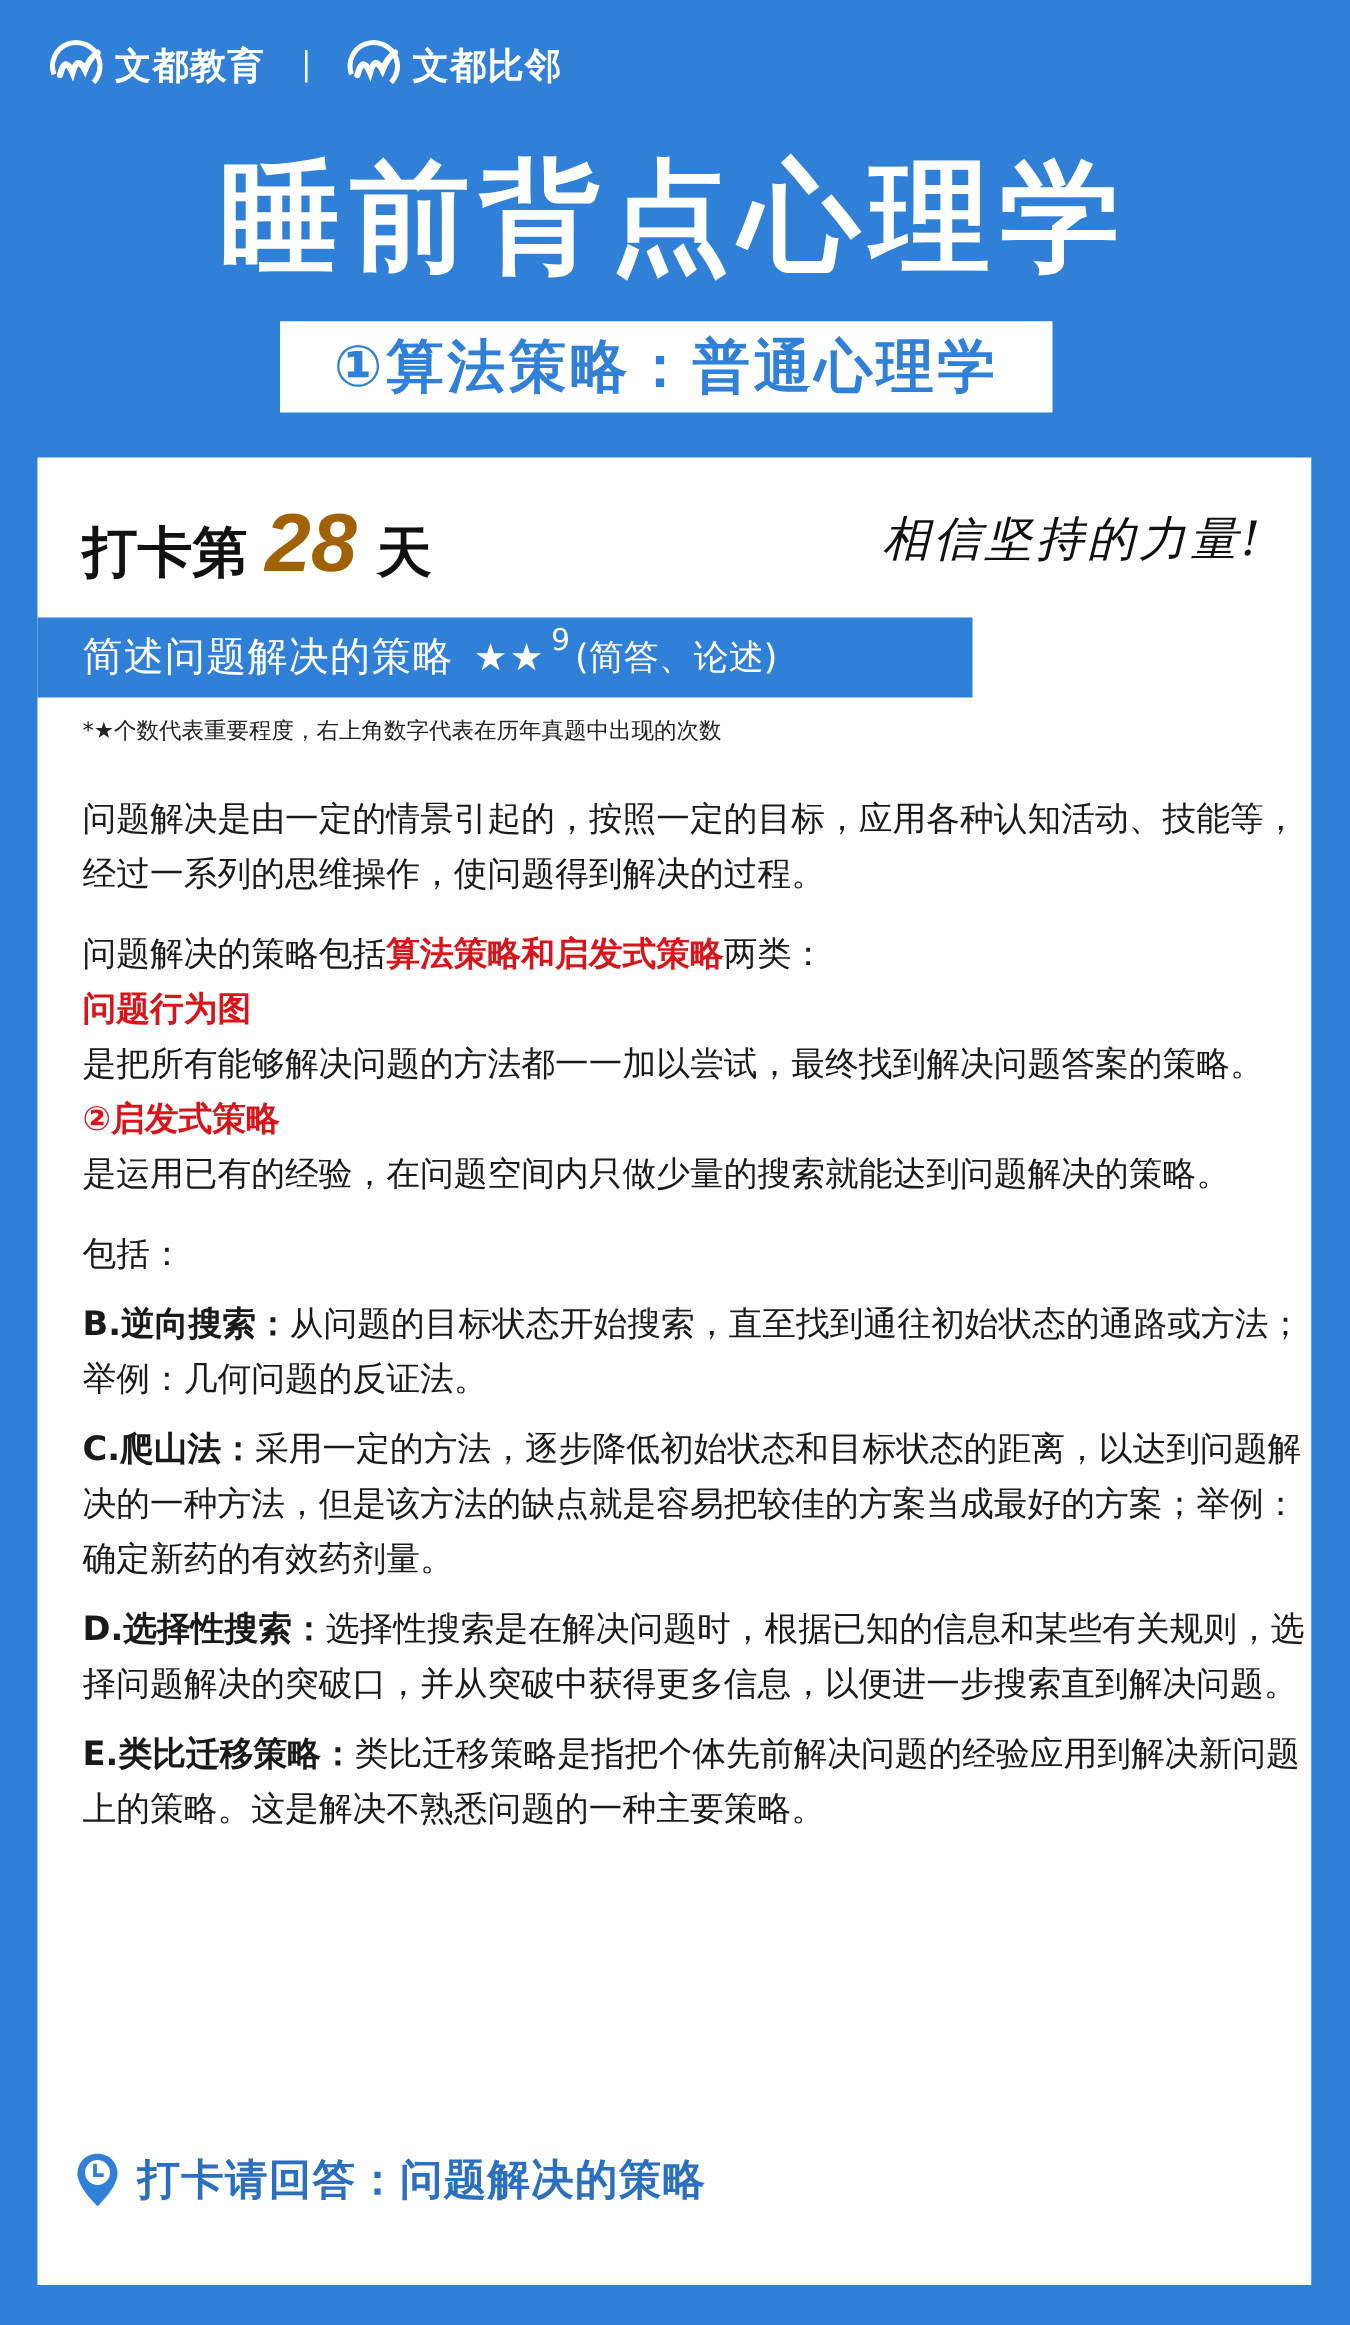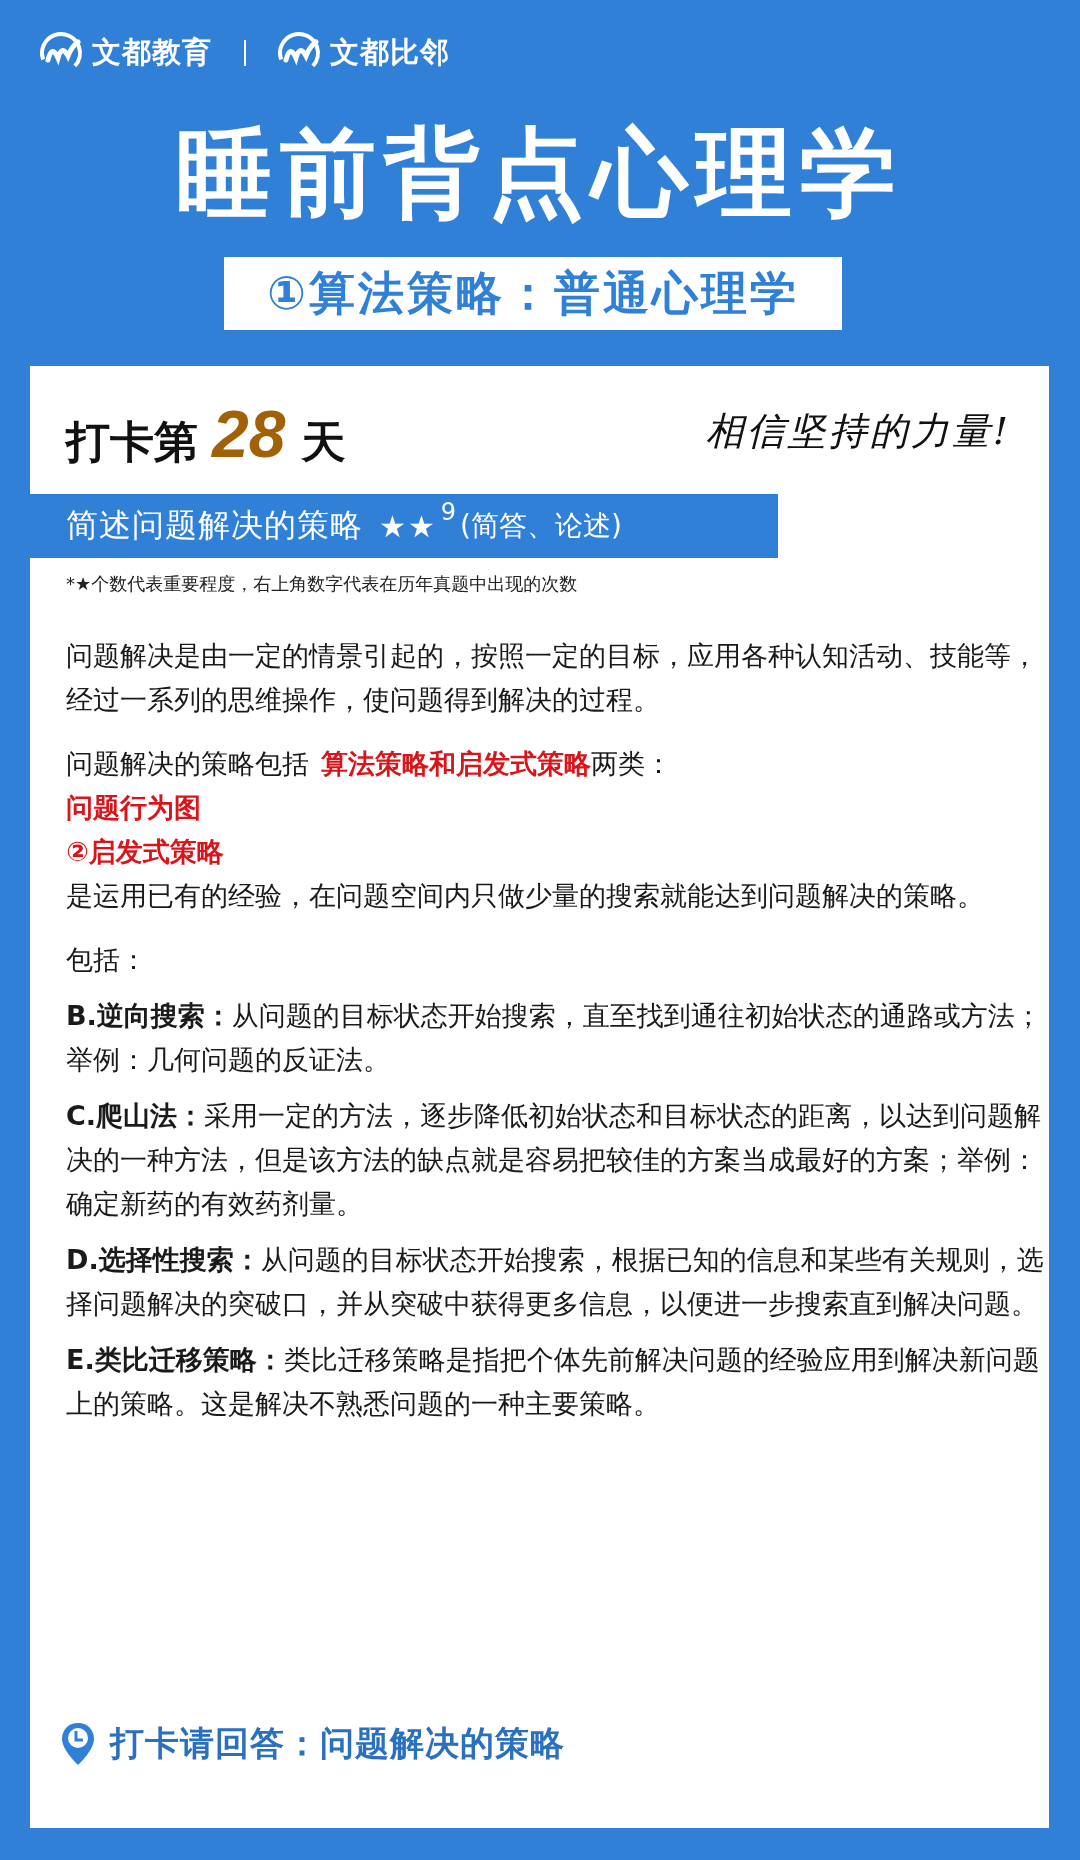--- a/index.html
+++ b/index.html
@@ -63,21 +63,21 @@
   .legend-note {
     position: absolute; top: 206px; left: 36px; font-size: 18px; color: #222;
   }
   .content {
     position: absolute; top: 268px; left: 36px; width: 980px;
     font-size: 27px; line-height: 44px; color: #1a1a1a;
   }
   .content p { margin: 0; }
   .gap-sm { margin-top: 12px !important; }
   .gap-md { margin-top: 20px !important; }
-  .red { color: #d8151b; font-weight: bold; margin-left: 12px; }
+  .red { color: #d8151b; font-weight: bold; }
   .item-label { font-weight: bold; }
   .callout {
     position: absolute; top: 1355px; left: 30px; display: flex; align-items: center;
   }
   .pin-icon { width: 36px; height: 46px; margin-right: 14px; }
   .callout-text { color: #2b6fbf; font-size: 34px; font-weight: bold; letter-spacing: 1px; }
 </style>
 </head>
 <body>
 
@@ -119,26 +119,27 @@
     <span class="section-count">9</span>
     <span class="section-type">(简答、论述)</span>
   </div>
 
   <div class="legend-note">*★个数代表重要程度，右上角数字代表在历年真题中出现的次数</div>
 
   <div class="content">
     <p>问题解决是由一定的情景引起的，按照一定的目标，应用各种认知活动、技能等，经过一系列的思维操作，使问题得到解决的过程。</p>
     <p class="gap-md"><span>问题解决的策略包括</span><span class="red">算法策略和启发式策略</span><span>两类：</span></p>
     <p class="red">问题行为图</p>
+    <p>是把所有能够解决问题的方法都一一加以尝试，最终找到解决问题答案的策略。</p>
     <p class="red">②启发式策略</p>
     <p>是运用已有的经验，在问题空间内只做少量的搜索就能达到问题解决的策略。</p>
     <p class="gap-md">包括：</p>
     <p class="gap-sm"><span class="item-label">B.逆向搜索：</span><span>从问题的目标状态开始搜索，直至找到通往初始状态的通路或方法；举例：几何问题的反证法。</span></p>
     <p class="gap-sm"><span class="item-label">C.爬山法：</span><span>采用一定的方法，逐步降低初始状态和目标状态的距离，以达到问题解决的一种方法，但是该方法的缺点就是容易把较佳的方案当成最好的方案；举例：确定新药的有效药剂量。</span></p>
-    <p class="gap-sm"><span class="item-label">D.选择性搜索：</span><span>从问题的目标状态开始搜索，根据已知的信息和某些有关规则，选择问题解决的突破口，并从突破中获得更多信息，以便进一步搜索直到解决问题。</span></p>
+    <p class="gap-sm"><span class="item-label">D.选择性搜索：</span><span>选择性搜索是在解决问题时，根据已知的信息和某些有关规则，选择问题解决的突破口，并从突破中获得更多信息，以便进一步搜索直到解决问题。</span></p>
     <p class="gap-sm"><span class="item-label">E.类比迁移策略：</span><span>类比迁移策略是指把个体先前解决问题的经验应用到解决新问题上的策略。这是解决不熟悉问题的一种主要策略。</span></p>
   </div>
 
   <div class="callout">
     <svg class="pin-icon" viewBox="0 0 36 46">
       <path d="M18 2 C8 2 2 9.5 2 18 C2 29 18 44 18 44 C18 44 34 29 34 18 C34 9.5 28 2 18 2 Z" fill="#3180d8"></path>
       <circle cx="18" cy="17" r="10" fill="#fff"></circle>
       <path d="M16 10 L16 19 L23 19" fill="none" stroke="#3180d8" stroke-width="3"></path>
     </svg>
     <span class="callout-text">打卡请回答：问题解决的策略</span>

